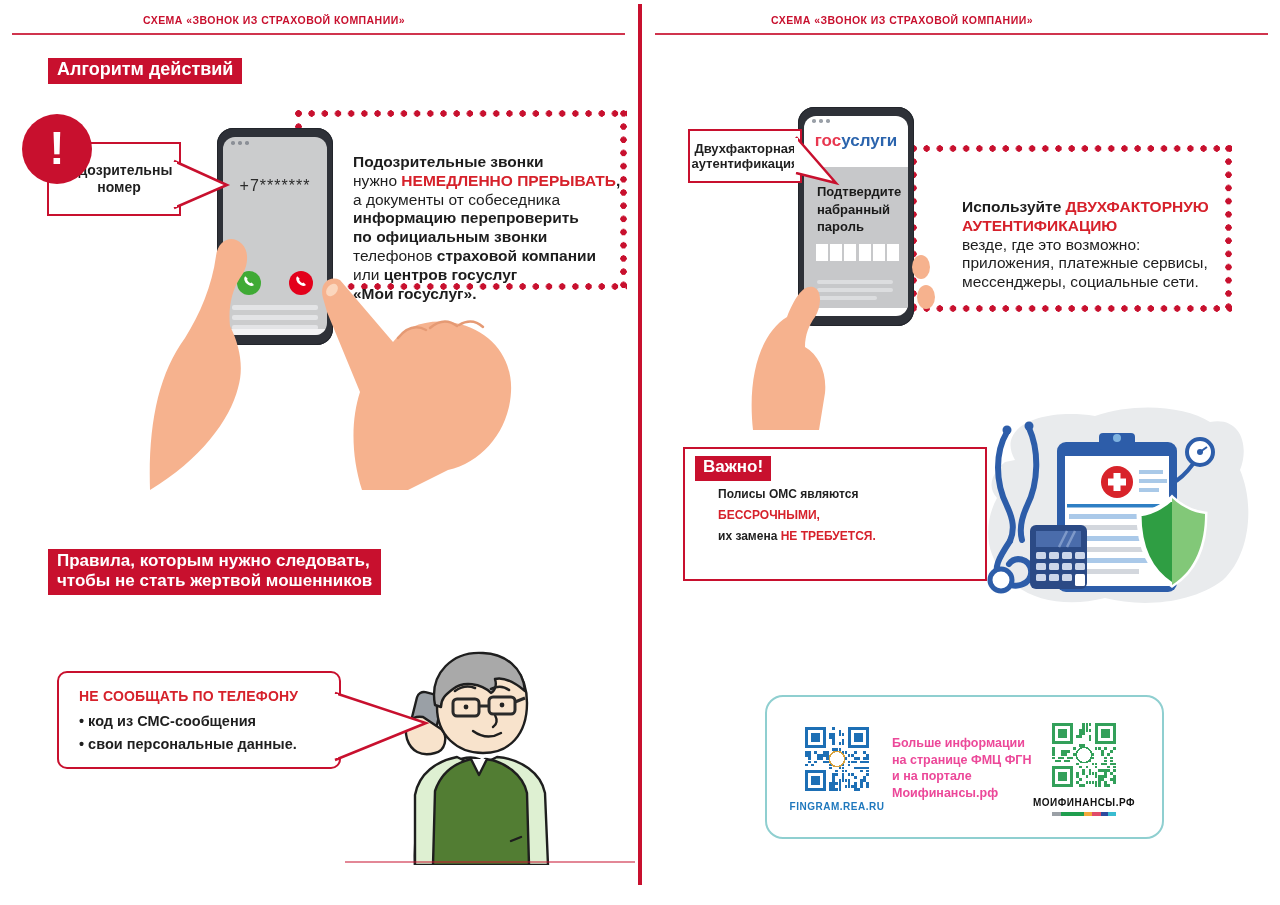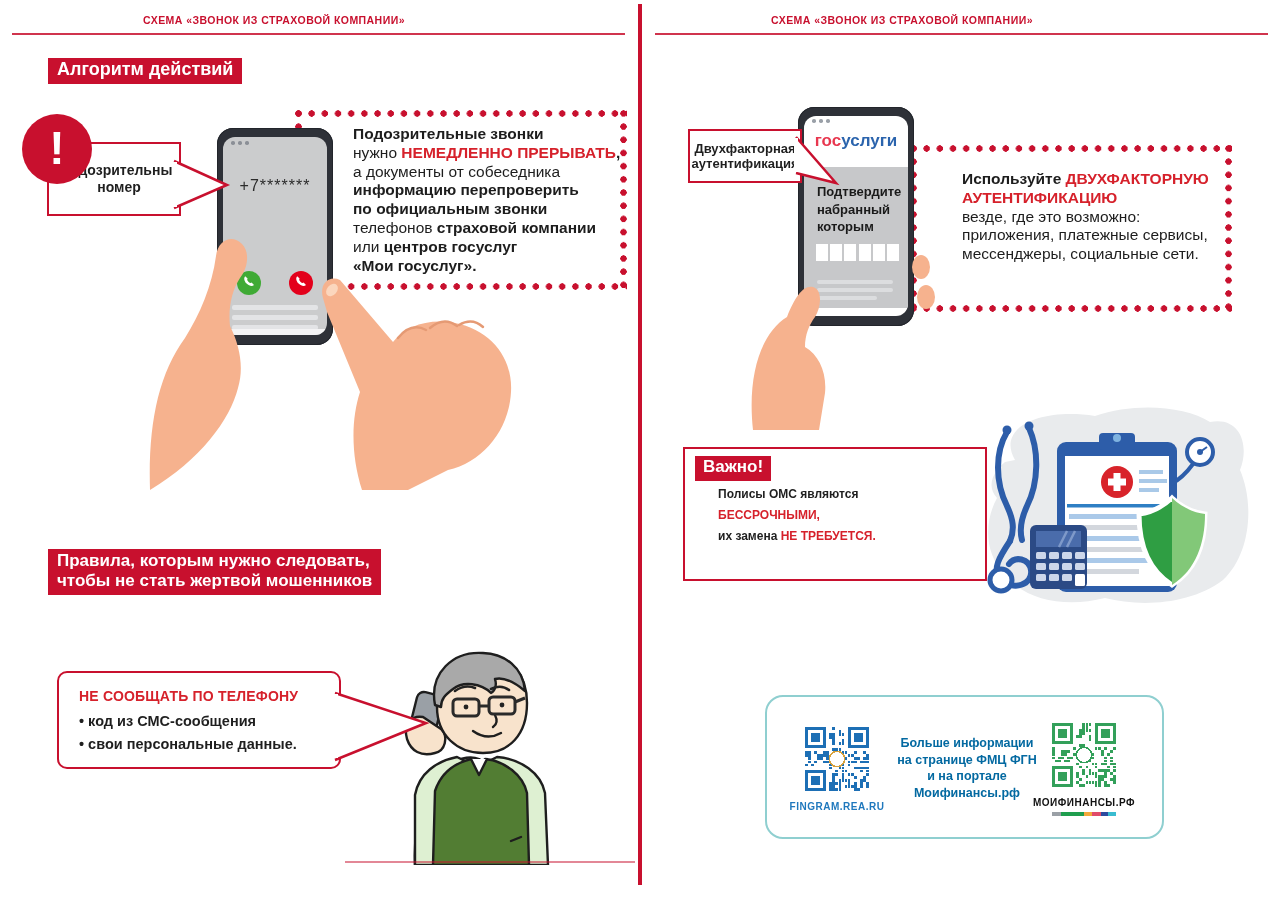--- a/index.html
+++ b/index.html
@@ -13,21 +13,21 @@
   .abs{position:absolute;}
   .red-badge{background:var(--primary-red);color:#fff;font-weight:bold;display:inline-block;}
   .hdr{color:var(--primary-red);font-weight:bold;font-size:10.5px;letter-spacing:.45px;white-space:nowrap;transform:translateX(-50%);}
   .hline{height:1.5px;background:rgba(200,16,46,.85);}
   .dotbox .dh{position:absolute;left:0;right:0;height:7px;
     background-image:radial-gradient(circle at 3.5px 3.5px,var(--primary-red) 3px,rgba(0,0,0,0) 3.4px);
     background-size:13.2px 7px;background-repeat:repeat-x;}
   .dotbox .dv{position:absolute;top:0;bottom:0;width:7px;
     background-image:radial-gradient(circle at 3.5px 3.5px,var(--primary-red) 3px,rgba(0,0,0,0) 3.4px);
     background-size:7px 13.2px;background-repeat:repeat-y;}
-  .advice{font-size:15.5px;line-height:18.8px;color:#1d1d1d;}
+  .advice{font-size:15.5px;line-height:18.8px;color:#1d1d1d;margin-top:28px;}
   .advice .b, .b{font-weight:bold;}
   .advice .red, .redtxt{color:var(--text-red);font-weight:bold;}
   .callout{background:#fff;border:2.5px solid var(--primary-red);}
   .phone{background:#2e3138;border-radius:16px;box-shadow:0 0 0 1px #22252b inset;}
   .screen{position:absolute;left:6px;top:9px;right:6px;bottom:10px;border-radius:12px;overflow:hidden;}
   .dots3{position:absolute;display:flex;gap:3.5px;}
   .dots3 i{width:3.5px;height:3.5px;border-radius:50%;display:block;}
   .pw-cell{width:12px;height:17px;background:#fff;display:inline-block;margin-right:2.2px;}
   .stripe{position:absolute;border-radius:2px;}
   .qr{position:absolute;}
@@ -169,21 +169,21 @@
     <div class="screen" style="background:#ffffff;">
       <div class="dots3" style="left:8px;top:3px;">
           <i style="background:#9aa0a8;"></i>
           <i style="background:#9aa0a8;"></i>
           <i style="background:#9aa0a8;"></i>
         </div>
       <div class="abs" style="left:0;top:15px;width:100%;text-align:center;font-size:17px;font-weight:bold;">
         <span style="color:var(--gosuslugi-red);">гос</span><span style="color:var(--gosuslugi-blue);">услуги</span>
       </div>
       <div class="abs" style="left:0;top:51px;width:100%;height:141px;background:#c7c8ca;">
-        <div class="abs" style="left:13px;top:16px;width:82px;font-size:13px;font-weight:bold;line-height:17.5px;color:#1a1a1a;">Подтвердите набранный которым</div>
+        <div class="abs" style="left:13px;top:16px;width:82px;font-size:13px;font-weight:bold;line-height:17.5px;color:#1a1a1a;">Подтвердите набранный пароль</div>
         <div class="abs" style="left:12px;top:77px;white-space:nowrap;">
           <span class="pw-cell"></span><span class="pw-cell"></span><span class="pw-cell"></span><span class="pw-cell"></span><span class="pw-cell"></span><span class="pw-cell"></span>
         </div>
         <div class="stripe" style="left:13px;top:113px;width:76px;height:4px;background:#dcdddf;"></div>
         <div class="stripe" style="left:13px;top:121px;width:76px;height:4px;background:#dcdddf;"></div>
         <div class="stripe" style="left:13px;top:129px;width:60px;height:4px;background:#dcdddf;"></div>
       </div>
     </div>
   </div>
 
@@ -387,21 +387,21 @@
           <rect x="6.095238095238095" y="6.095238095238095" width="9.142857142857142" height="9.142857142857142" fill="#1d6fb5"></rect>
           <rect x="42.666666666666664" y="0" width="21.333333333333332" height="21.333333333333332" fill="#1d6fb5"></rect>
           <rect x="45.71428571428571" y="3.0476190476190474" width="15.238095238095237" height="15.238095238095237" fill="#fff"></rect>
           <rect x="48.76190476190476" y="6.095238095238095" width="9.142857142857142" height="9.142857142857142" fill="#1d6fb5"></rect>
           <rect x="0" y="42.666666666666664" width="21.333333333333332" height="21.333333333333332" fill="#1d6fb5"></rect>
           <rect x="3.0476190476190474" y="45.71428571428571" width="15.238095238095237" height="15.238095238095237" fill="#fff"></rect>
           <rect x="6.095238095238095" y="48.76190476190476" width="9.142857142857142" height="9.142857142857142" fill="#1d6fb5"></rect>
           <circle cx="32" cy="32" r="7.619047619047619" fill="#fff" stroke="#d8a13a" stroke-width="1.6"></circle>
         </svg></div>
     <div class="abs mono-label" style="left:8px;top:104px;width:124px;text-align:center;font-size:10px;color:var(--fingram-blue);">FINGRAM.REA.RU</div>
-    <div class="abs" style="left:125px;top:38px;width:150px;text-align:center;font-size:12.5px;font-weight:bold;line-height:16.5px;color:#0369a1;">
+    <div class="abs" style="left:125px;top:38px;width:150px;text-align:left;font-size:12.5px;font-weight:bold;line-height:16.5px;color:#ec4899;">
       <div>Больше информации</div>
       <div>на странице ФМЦ ФГН</div>
       <div>и на портале</div>
       <div>Моифинансы.рф</div>
     </div>
     <div class="qr" style="left:285px;top:26px;width:64px;height:64px;"><svg width="64" height="64" viewBox="0 0 64 64" shape-rendering="crispEdges">
           <rect x="30.476190476190474" y="0" width="2.803809523809524" height="2.803809523809524" fill="#33a05a"></rect>
           <rect x="33.52380952380952" y="0" width="2.803809523809524" height="2.803809523809524" fill="#33a05a"></rect>
           <rect x="36.57142857142857" y="0" width="2.803809523809524" height="2.803809523809524" fill="#33a05a"></rect>
           <rect x="30.476190476190474" y="3.0476190476190474" width="2.803809523809524" height="2.803809523809524" fill="#33a05a"></rect>

